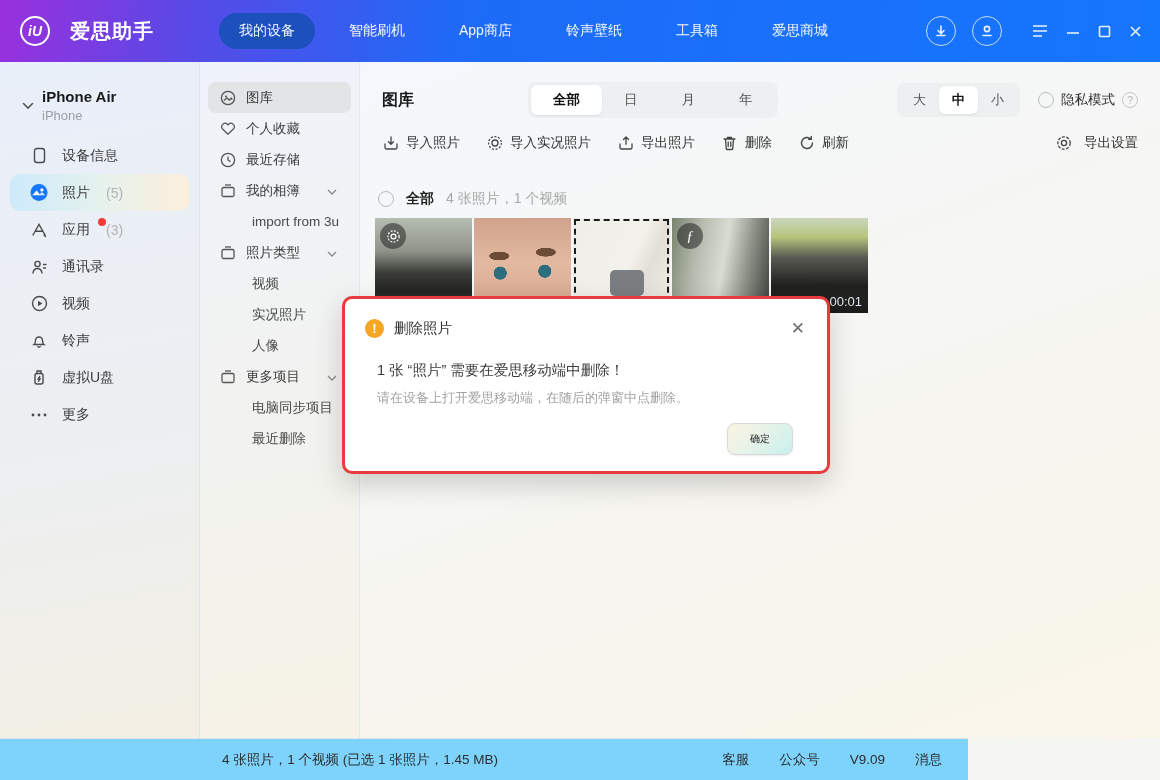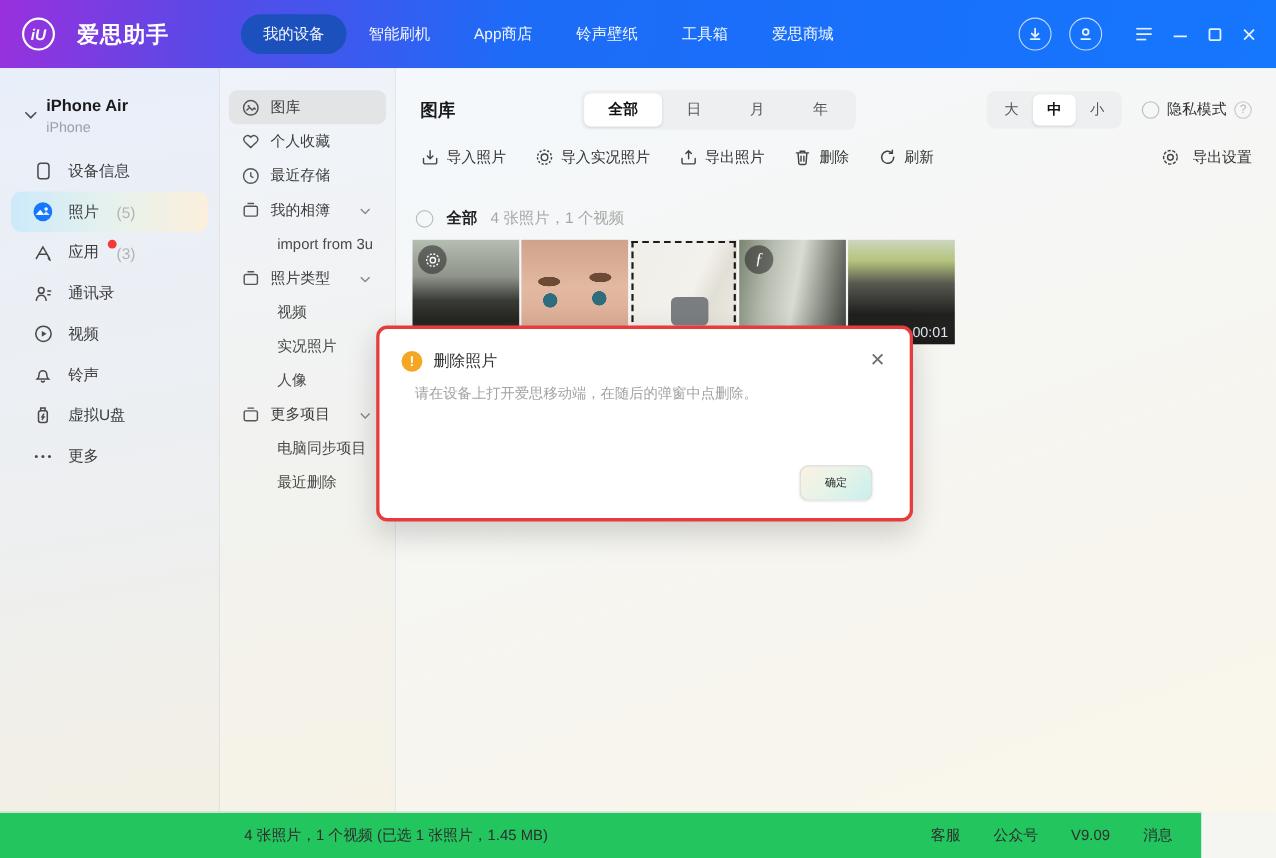--- a/index.html
+++ b/index.html
@@ -7,21 +7,21 @@
   .app { position:relative; width:1160px; height:780px; overflow:hidden; background:#f5f6f2; }
 
   
   .header { position:absolute; top:0; left:0; width:1160px; height:62px;
     background:linear-gradient(100deg,#9a30dd 0%,#5a49e6 16%,#1d6bf7 40%,#1576fe 100%);
     display:flex; align-items:center; }
   .logo { width:219px; display:flex; align-items:center; padding-left:20px; gap:20px;text-align:right; }
   .logo-circle { width:30px; height:30px; border:2px solid #fff; border-radius:50%;
     display:flex; align-items:center; justify-content:center; color:#fff; font-weight:bold; font-size:14px; font-style:italic;}
   .app-title { color:#fff; font-size:20px; font-weight:bold; letter-spacing:1px; }
-  .nav { display:flex; align-items:center; }
+  .nav { display:flex; align-items:center; gap:14px; }
   .nav-item { color:rgba(255,255,255,.95); font-size:14px; padding:9px 20px; border-radius:20px; cursor:pointer; white-space:nowrap;}
   .nav-item.active { background:#1c50bd; }
   .header-right { margin-left:auto; display:flex; align-items:center; gap:16px; padding-right:18px; }
   .hicon { width:30px; height:30px; border:1.5px solid rgba(255,255,255,.75); border-radius:50%;
     display:flex; align-items:center; justify-content:center; color:rgba(255,255,255,.9); }
   .winctl { display:flex; align-items:center; gap:18px; margin-left:14px; color:rgba(255,255,255,.9); }
   .winctl svg { display:block; }
 
   
   .body { position:absolute; top:62px; left:0; width:1160px; height:676px; display:flex; }
@@ -85,21 +85,21 @@
   .t4 { background:linear-gradient(100deg,#79846f 0%,#b7bcb0 28%,#d9dcd2 52%,#8e9288 74%,#3c3e3a 100%); }
   .t5 { background:linear-gradient(180deg,#ccd6c0 0%,#b5c47c 20%,#565851 42%,#1f201d 72%,#3a3b36 100%); }
   .badge { position:absolute; top:5px; left:5px; width:26px; height:26px; border-radius:50%;
     background:rgba(35,35,35,.55); display:flex; align-items:center; justify-content:center; color:#fff; }
   .badge.fchar { font-size:15px; font-style:italic; font-family:"Liberation Serif",serif; }
   .duration { position:absolute; right:0; bottom:0; left:0; height:26px;
     background:linear-gradient(180deg,rgba(0,0,0,0) 0%,rgba(0,0,0,.55) 100%);
     color:#dfe6ef; font-size:13px; display:flex; align-items:flex-end; justify-content:flex-end; padding:0 6px 4px 0; }
 
   
-  .statusbar { position:absolute; left:0; bottom:0; width:1092px; height:42px; background:#22c55e;
+  .statusbar { position:absolute; left:0; bottom:0; width:968px; height:42px; background:#7dd3fc;
     border-top:1px solid #e4e4e2; display:flex; align-items:center; font-size:13.5px; color:#2e2e2e; }
   .status-left { padding-left:222px; }
   .status-right { margin-left:auto; display:flex; align-items:center; gap:30px; padding-right:26px; }
   .status-link { cursor:pointer; }
 
   
   .dialog { position:absolute; left:342px; top:296px; width:488px; height:178px; background:#fff;
     border:3px solid #e63c3c; border-radius:10px; box-shadow:0 10px 28px rgba(0,0,0,.18); z-index:10; }
   .dlg-head { display:flex; align-items:center; gap:10px; padding:17px 18px 0 20px; }
   .warn-icon { width:19px; height:19px; border-radius:50%; background:#f5a623; color:#fff; font-weight:bold;
@@ -457,17 +457,18 @@
       <span class="status-link">消息</span>
     </div>
   </div>
 
   <div class="dialog">
     <div class="dlg-head">
       <span class="warn-icon">!</span>
       <span class="dlg-title">删除照片</span>
       <span class="dlg-close">✕</span>
     </div>
+    <div class="dlg-msg">1 张 “照片” 需要在爱思移动端中删除！</div>
     <div class="dlg-sub">请在设备上打开爱思移动端，在随后的弹窗中点删除。</div>
     <button class="dlg-btn">确定</button>
   </div>
 
 </div>
 
 </body></html>

